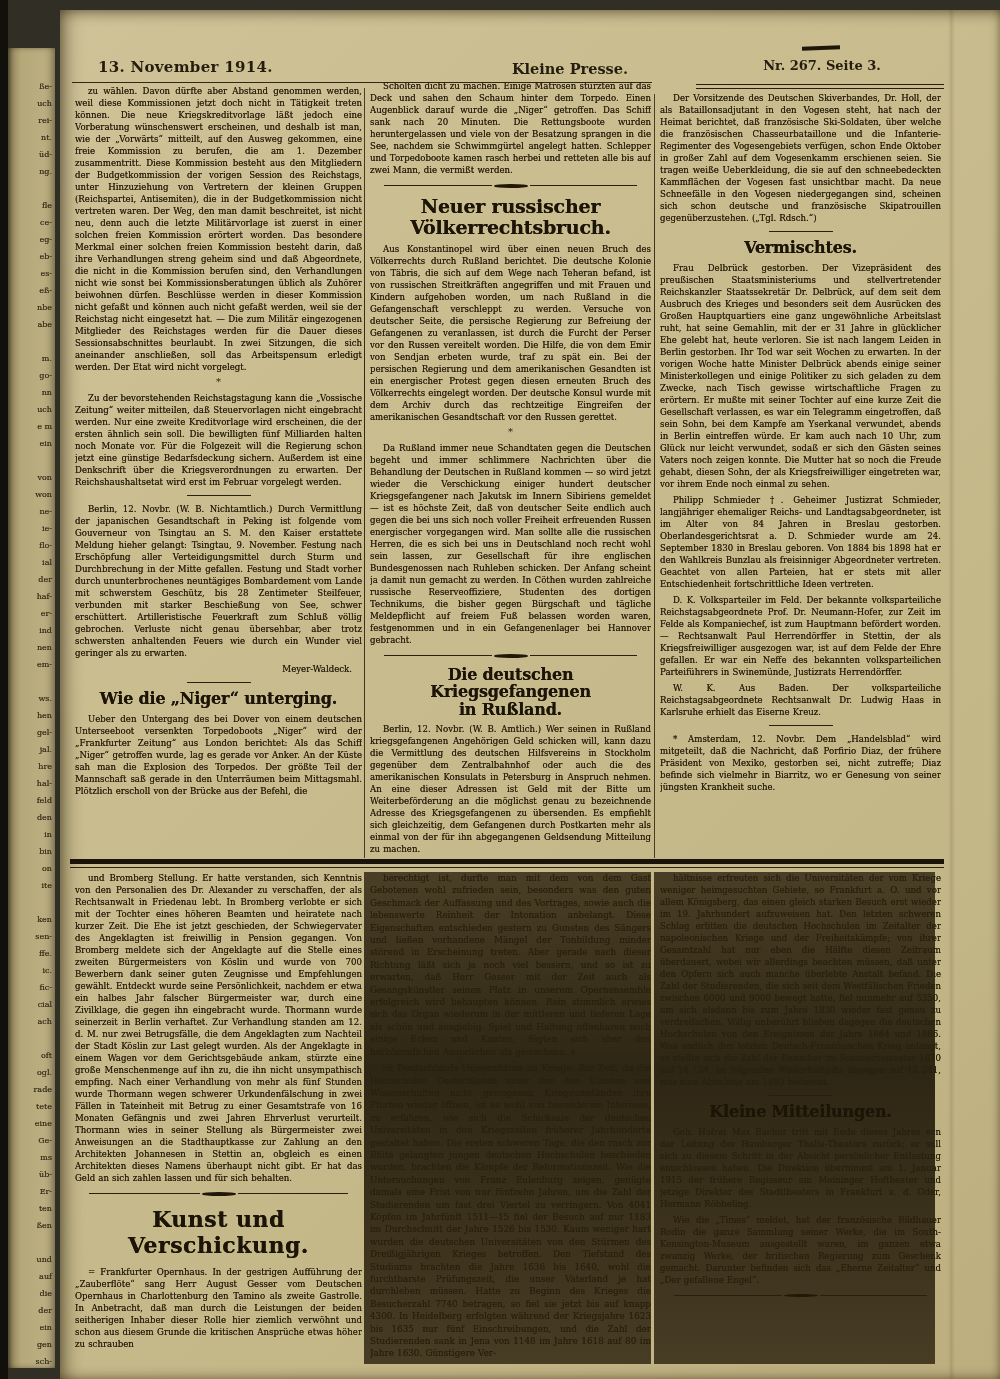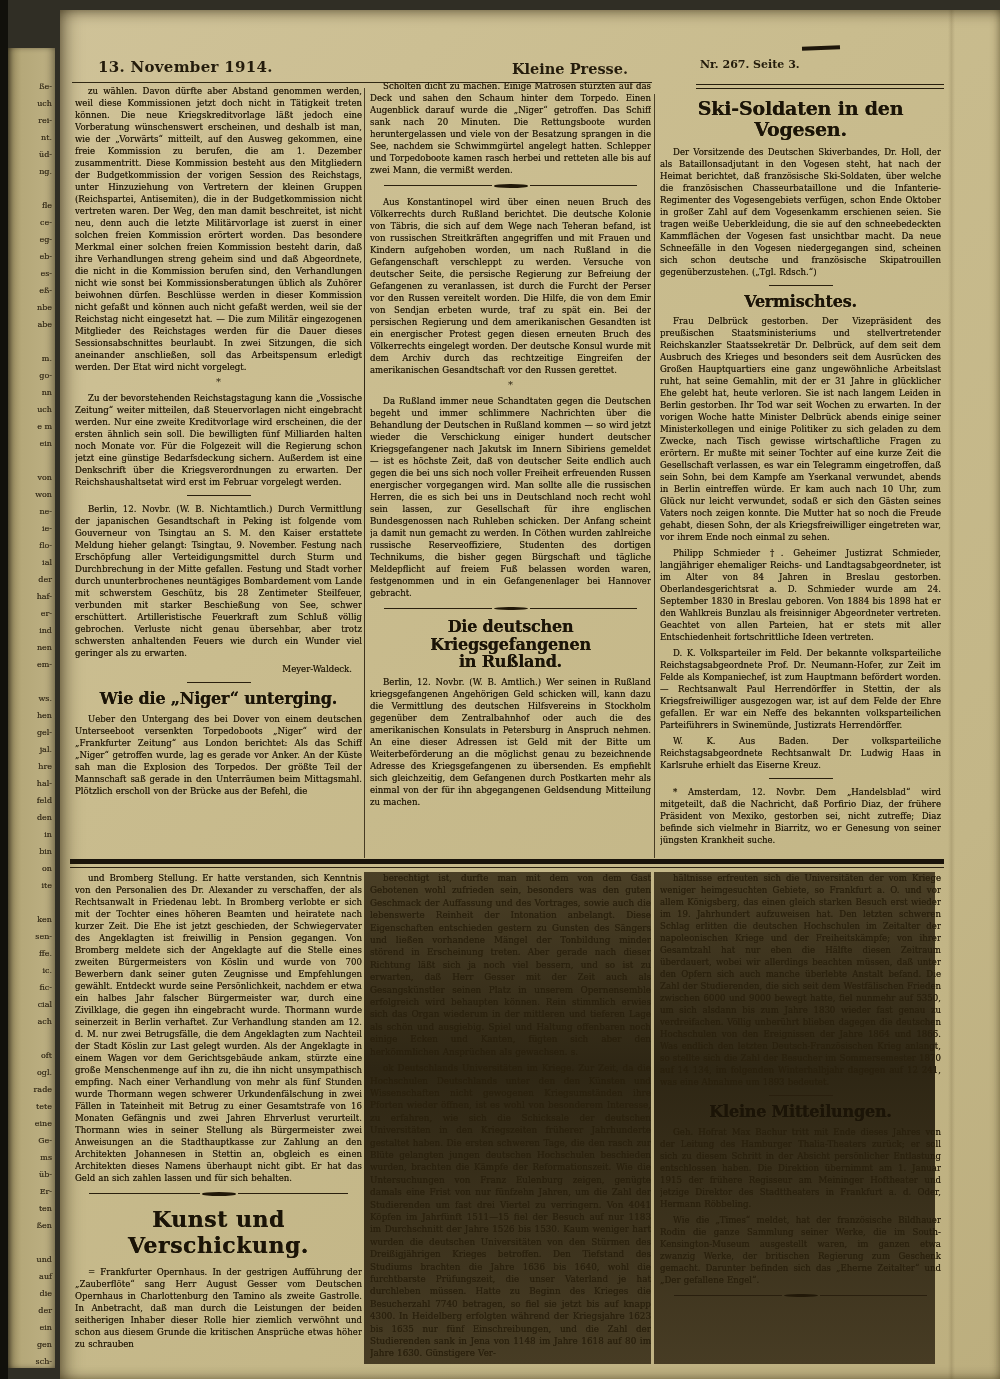--- a/index.html
+++ b/index.html
@@ -18,21 +18,21 @@
   .page{position:absolute;left:60px;top:10px;width:940px;height:1369px;
     background:linear-gradient(135deg,#cfc298 0,#c9bc8e 35%,#c3b687 75%,#bcae7e 100%);
     box-shadow:inset 14px 0 18px -10px rgba(40,30,10,.6), inset 0 10px 14px -8px rgba(40,30,10,.5),
                inset -6px 0 10px -6px rgba(60,48,20,.5), inset 0 -8px 12px -8px rgba(60,48,20,.5);
     color:#241c0c;}
   .fold{position:absolute;top:0;bottom:0;width:7px;left:888px;
     background:linear-gradient(90deg,rgba(70,55,25,0),rgba(70,55,25,.14),rgba(70,55,25,0));}
   
   .hdr-date{position:absolute;left:38px;top:48px;font-weight:bold;font-size:15px;letter-spacing:.3px;}
   .hdr-title{position:absolute;left:330px;top:50px;width:360px;text-align:center;font-weight:bold;font-size:14.5px;}
-  .hdr-issue{position:absolute;left:640px;top:48px;width:244px;text-align:left;font-weight:bold;font-size:11px;}
+  .hdr-issue{position:absolute;left:640px;top:48px;width:244px;text-align:center;font-weight:bold;font-size:13px;}
   .hdr-dash{position:absolute;left:742px;top:36px;width:38px;height:4px;background:#1d160a;transform:rotate(-2deg);}
   .hdr-rule-l{position:absolute;left:12px;top:72px;width:580px;border-top:1px solid #302814;}
   .hdr-rule-r1{position:absolute;left:636px;top:74px;width:248px;border-top:1px solid #251d0d;}
   .hdr-rule-r2{position:absolute;left:636px;top:78px;width:248px;border-top:1px solid #251d0d;}
   
   .sepv{position:absolute;width:1px;background:linear-gradient(#4a3f26,#2e2614 40%,#473c24);}
   .sepv.t1{left:304px;top:78px;height:770px;}
   .sepv.t2{left:594px;top:84px;height:764px;}
   .sepv.b1{left:304px;top:862px;height:492px;}
   .sepv.b2{left:594px;top:862px;height:492px;}
@@ -189,40 +189,38 @@
     </div>
 
     <div class="col c2">
       <p class="bp">Scholten dicht zu machen. Einige Matrosen stürzten auf das Deck und sahen den Schaum hinter dem Torpedo. Einen Augenblick darauf wurde die „Niger“ getroffen. Das Schiff sank nach 20 Minuten. Die Rettungsboote wurden heruntergelassen und viele von der Besatzung sprangen in die See, nachdem sie Schwimmgürtel angelegt hatten. Schlepper und Torpedoboote kamen rasch herbei und retteten alle bis auf zwei Mann, die vermißt werden.</p>
       <div class="orn">
         <span class="ln"></span>
         <span class="dm"></span>
         <span class="ln"></span>
       </div>
       <h2 class="hl hl-lg">
+        <span class="l1">Neuer russischer Völkerrechtsbruch.</span>
       </h2>
       <p class="bp">Aus Konstantinopel wird über einen neuen Bruch des Völkerrechts durch Rußland berichtet. Die deutsche Kolonie von Täbris, die sich auf dem Wege nach Teheran befand, ist von russischen Streitkräften angegriffen und mit Frauen und Kindern aufgehoben worden, um nach Rußland in die Gefangenschaft verschleppt zu werden. Versuche von deutscher Seite, die persische Regierung zur Befreiung der Gefangenen zu veranlassen, ist durch die Furcht der Perser vor den Russen vereitelt worden. Die Hilfe, die von dem Emir von Sendjan erbeten wurde, traf zu spät ein. Bei der persischen Regierung und dem amerikanischen Gesandten ist ein energischer Protest gegen diesen erneuten Bruch des Völkerrechts eingelegt worden. Der deutsche Konsul wurde mit dem Archiv durch das rechtzeitige Eingreifen der amerikanischen Gesandtschaft vor den Russen gerettet.</p>
       <div class="star">*</div>
       <p class="bp">Da Rußland immer neue Schandtaten gegen die Deutschen begeht und immer schlimmere Nachrichten über die Behandlung der Deutschen in Rußland kommen — so wird jetzt wieder die Verschickung einiger hundert deutscher Kriegsgefangener nach Jakutsk im Innern Sibiriens gemeldet — ist es höchste Zeit, daß von deutscher Seite endlich auch gegen die bei uns sich noch voller Freiheit erfreuenden Russen energischer vorgegangen wird. Man sollte alle die russischen Herren, die es sich bei uns in Deutschland noch recht wohl sein lassen, zur Gesellschaft für ihre englischen Bundesgenossen nach Ruhleben schicken. Der Anfang scheint ja damit nun gemacht zu werden. In Cöthen wurden zahlreiche russische Reserveoffiziere, Studenten des dortigen Technikums, die bisher gegen Bürgschaft und tägliche Meldepflicht auf freiem Fuß belassen worden waren, festgenommen und in ein Gefangenenlager bei Hannover gebracht.</p>
       <div class="orn">
         <span class="ln"></span>
         <span class="dm"></span>
         <span class="ln"></span>
       </div>
       <h3 class="hl hl-md">
         <span class="l1">Die deutschen Kriegsgefangenen</span>
         <span class="l1">in Rußland.</span>
       </h3>
       <p class="bp">Berlin, 12. Novbr. (W. B. Amtlich.) Wer seinen in Rußland kriegsgefangenen Angehörigen Geld schicken will, kann dazu die Vermittlung des deutschen Hilfsvereins in Stockholm gegenüber dem Zentralbahnhof oder auch die des amerikanischen Konsulats in Petersburg in Anspruch nehmen. An eine dieser Adressen ist Geld mit der Bitte um Weiterbeförderung an die möglichst genau zu bezeichnende Adresse des Kriegsgefangenen zu übersenden. Es empfiehlt sich gleichzeitig, dem Gefangenen durch Postkarten mehr als einmal von der für ihn abgegangenen Geldsendung Mitteilung zu machen.</p>
     </div>
 
     <div class="col c3">
-      <h2 class="hl hl-lg">
-        <span class="l1">Ski-Soldaten in den Vogesen.</span>
-      </h2>
       <p class="bp">Der Vorsitzende des Deutschen Skiverbandes, Dr. Holl, der als Bataillonsadjutant in den Vogesen steht, hat nach der Heimat berichtet, daß französische Ski-Soldaten, über welche die französischen Chasseurbataillone und die Infanterie-Regimenter des Vogesengebiets verfügen, schon Ende Oktober in großer Zahl auf dem Vogesenkamm erschienen seien. Sie tragen weiße Ueberkleidung, die sie auf den schneebedeckten Kammflächen der Vogesen fast unsichtbar macht. Da neue Schneefälle in den Vogesen niedergegangen sind, scheinen sich schon deutsche und französische Skipatrouillen gegenüberzustehen. („Tgl. Rdsch.“)</p>
       <div class="rulediv"></div>
       <h3 class="hl hl-md">
         <span class="l1">Vermischtes.</span>
       </h3>
       <p class="bp">Frau Delbrück gestorben. Der Vizepräsident des preußischen Staatsministeriums und stellvertretender Reichskanzler Staatssekretär Dr. Delbrück, auf dem seit dem Ausbruch des Krieges und besonders seit dem Ausrücken des Großen Hauptquartiers eine ganz ungewöhnliche Arbeitslast ruht, hat seine Gemahlin, mit der er 31 Jahre in glücklicher Ehe gelebt hat, heute verloren. Sie ist nach langem Leiden in Berlin gestorben. Ihr Tod war seit Wochen zu erwarten. In der vorigen Woche hatte Minister Delbrück abends einige seiner Ministerkollegen und einige Politiker zu sich geladen zu dem Zwecke, nach Tisch gewisse wirtschaftliche Fragen zu erörtern. Er mußte mit seiner Tochter auf eine kurze Zeit die Gesellschaft verlassen, es war ein Telegramm eingetroffen, daß sein Sohn, bei dem Kampfe am Yserkanal verwundet, abends in Berlin eintreffen würde. Er kam auch nach 10 Uhr, zum Glück nur leicht verwundet, sodaß er sich den Gästen seines Vaters noch zeigen konnte. Die Mutter hat so noch die Freude gehabt, diesen Sohn, der als Kriegsfreiwilliger eingetreten war, vor ihrem Ende noch einmal zu sehen.</p>
       <p class="bp">Philipp Schmieder †. Geheimer Justizrat Schmieder, langjähriger ehemaliger Reichs- und Landtagsabgeordneter, ist im Alter von 84 Jahren in Breslau gestorben. Oberlandesgerichtsrat a. D. Schmieder wurde am 24. September 1830 in Breslau geboren. Von 1884 bis 1898 hat er den Wahlkreis Bunzlau als freisinniger Abgeordneter vertreten. Geachtet von allen Parteien, hat er stets mit aller Entschiedenheit fortschrittliche Ideen vertreten.</p>
       <p class="bp">D. K. Volksparteiler im Feld. Der bekannte volksparteiliche Reichstagsabgeordnete Prof. Dr. Neumann-Hofer, zur Zeit im Felde als Kompaniechef, ist zum Hauptmann befördert worden. — Rechtsanwalt Paul Herrendörffer in Stettin, der als Kriegsfreiwilliger ausgezogen war, ist auf dem Felde der Ehre gefallen. Er war ein Neffe des bekannten volksparteilichen Parteiführers in Swinemünde, Justizrats Herrendörffer.</p>
       <p class="bp">W. K. Aus Baden. Der volksparteiliche Reichstagsabgeordnete Rechtsanwalt Dr. Ludwig Haas in Karlsruhe erhielt das Eiserne Kreuz.</p>
       <div class="rulediv"></div>

